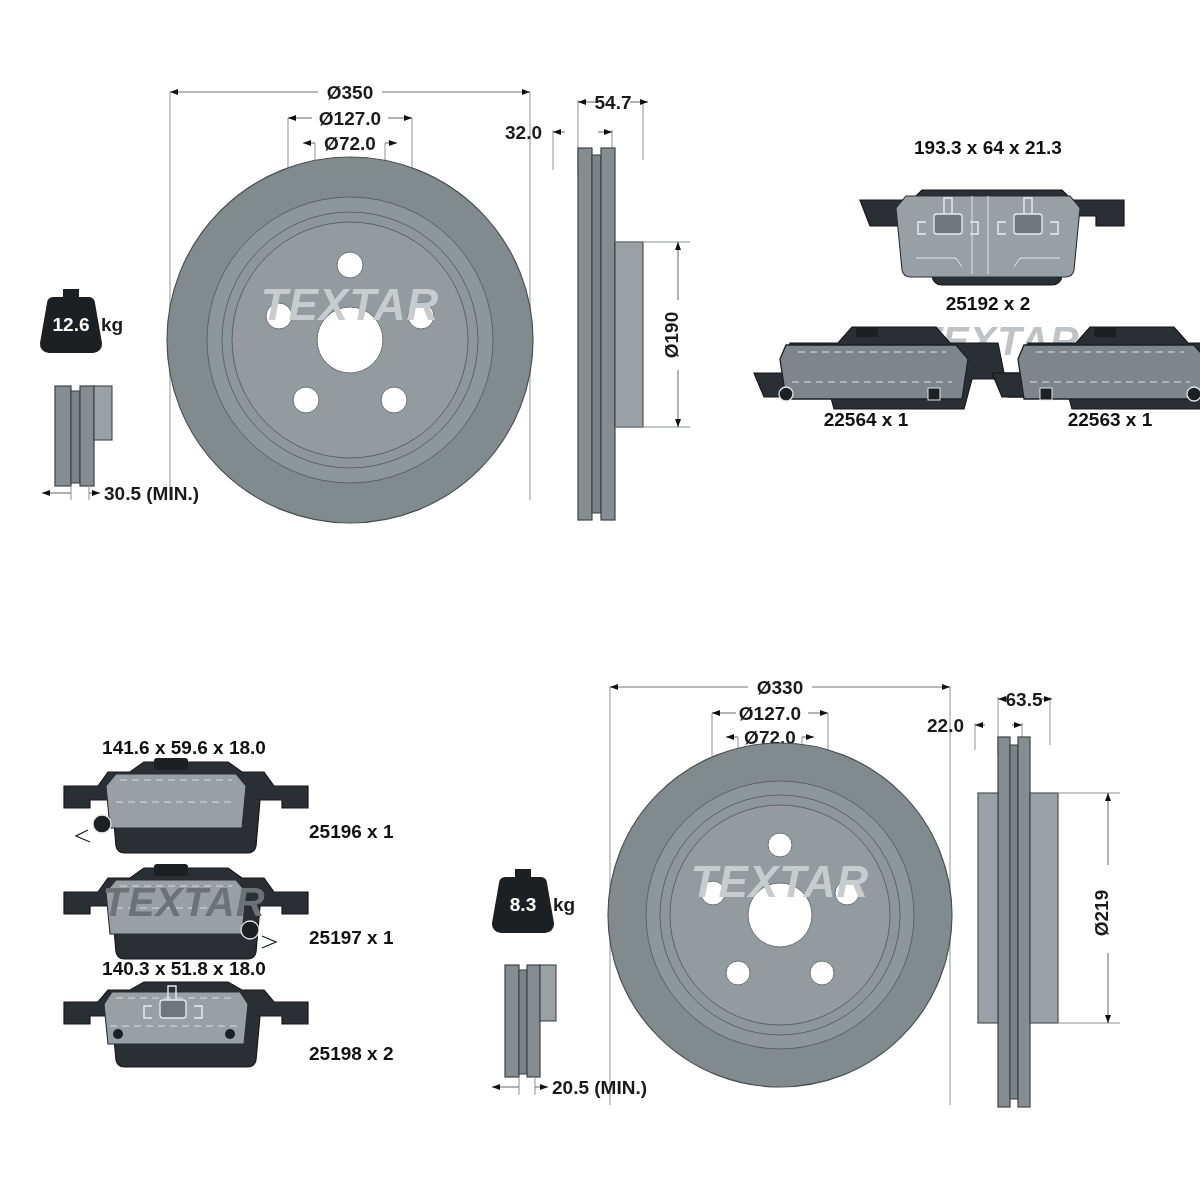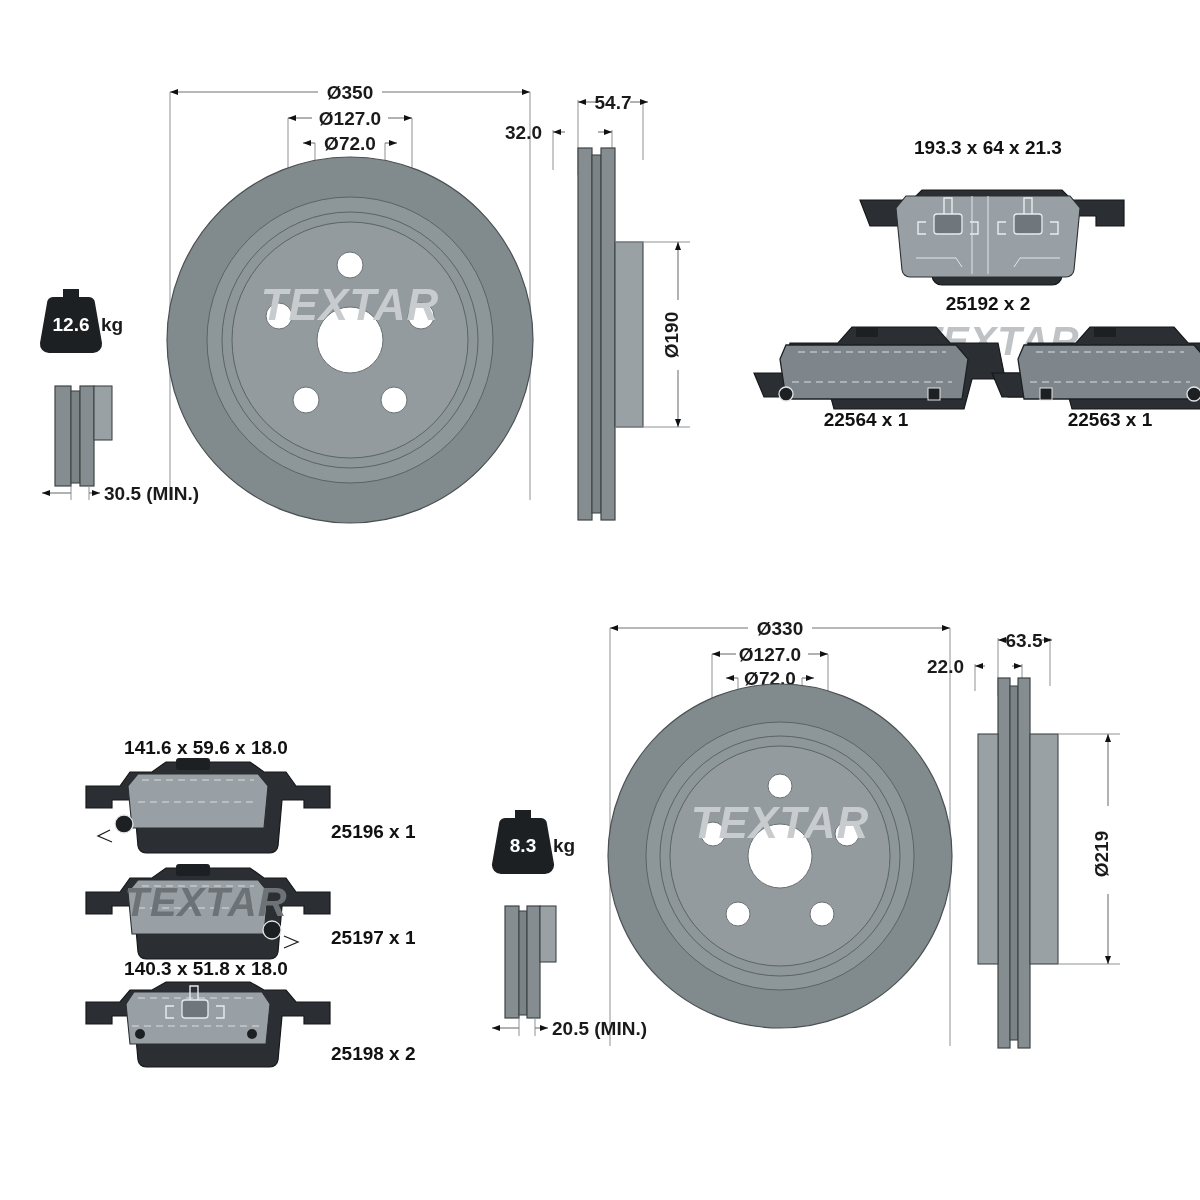--- a/index.html
+++ b/index.html
@@ -180,21 +180,21 @@
       <path class="padMid" d="M276,215 h170 l12,14 -6,40 h-176 l-6,-40 z"></path>
       <path class="padLine" d="M288,222 h148 M282,252 h160"></path>
       <circle cx="446" cy="264" r="7" fill="#1c2022" stroke="#e2e5e7" stroke-width="1.3"></circle>
       <rect x="292" y="258" width="12" height="12" fill="#1c2022" stroke="#e2e5e7"></rect>
       <rect x="346" y="197" width="22" height="10" fill="#1c2022"></rect>
     </g>
     <text class="padtxt" x="362" y="296" text-anchor="middle">22563 x 1</text>
   </svg>
   </div>
 
-  <div class="panel" style="left:66px;top:730px;">
+  <div class="panel" style="left:44px;top:730px;">
   <svg width="380" height="350">
     <text class="padtxt" x="140" y="24" text-anchor="middle">141.6 x 59.6 x 18.0</text>
 
     <g>
       <path class="padDark" d="M20,56 h34 l10,-14 h22 l14,-10 h84 l14,10 h22 l10,14 h34 v22
             h-26 v-8 h-22 l-4,46 a8,8 0 0 1 -8,7 h-124 a8,8 0 0 1 -8,-7 l-4,-46 h-22 v8 h-26 z"></path>
       <path class="padFric" d="M72,44 h120 l10,12 -4,42 h-132 l-4,-42 z"></path>
       <path class="padLine" d="M76,50 h112 M72,72 h120"></path>
       <rect x="110" y="28" width="34" height="12" rx="3" fill="#1c2022"></rect>
       <circle cx="58" cy="94" r="9" fill="#1c2022" stroke="#e2e5e7" stroke-width="1.3"></circle>
@@ -225,21 +225,21 @@
         <path d="M108,276 h-8 v12 h8 M150,276 h8 v12 h-8"></path>
         <path d="M124,270 v-14 h8 v14"></path>
       </g>
       <circle cx="74" cy="304" r="5" fill="#1c2022"></circle>
       <circle cx="186" cy="304" r="5" fill="#1c2022"></circle>
     </g>
     <text class="padtxt" x="265" y="330">25198 x 2</text>
   </svg>
   </div>
 
-  <div class="panel" style="left:470px;top:606px;text-decoration:underline;">
+  <div class="panel" style="left:470px;top:665px;text-decoration:underline;">
   <svg width="730" height="470">
     <line class="extline" x1="140" y1="22" x2="140" y2="440"></line>
     <line class="extline" x1="480" y1="22" x2="480" y2="440"></line>
     <line class="extline" x1="242" y1="48" x2="242" y2="380"></line>
     <line class="extline" x1="358" y1="48" x2="358" y2="380"></line>
     <line class="extline" x1="268" y1="72" x2="268" y2="360"></line>
     <line class="extline" x1="332" y1="72" x2="332" y2="360"></line>
 
     <line class="dline" x1="140" y1="22" x2="278" y2="22" marker-start="url(#arL)"></line>
     <line class="dline" x1="342" y1="22" x2="480" y2="22" marker-end="url(#ar)"></line>

